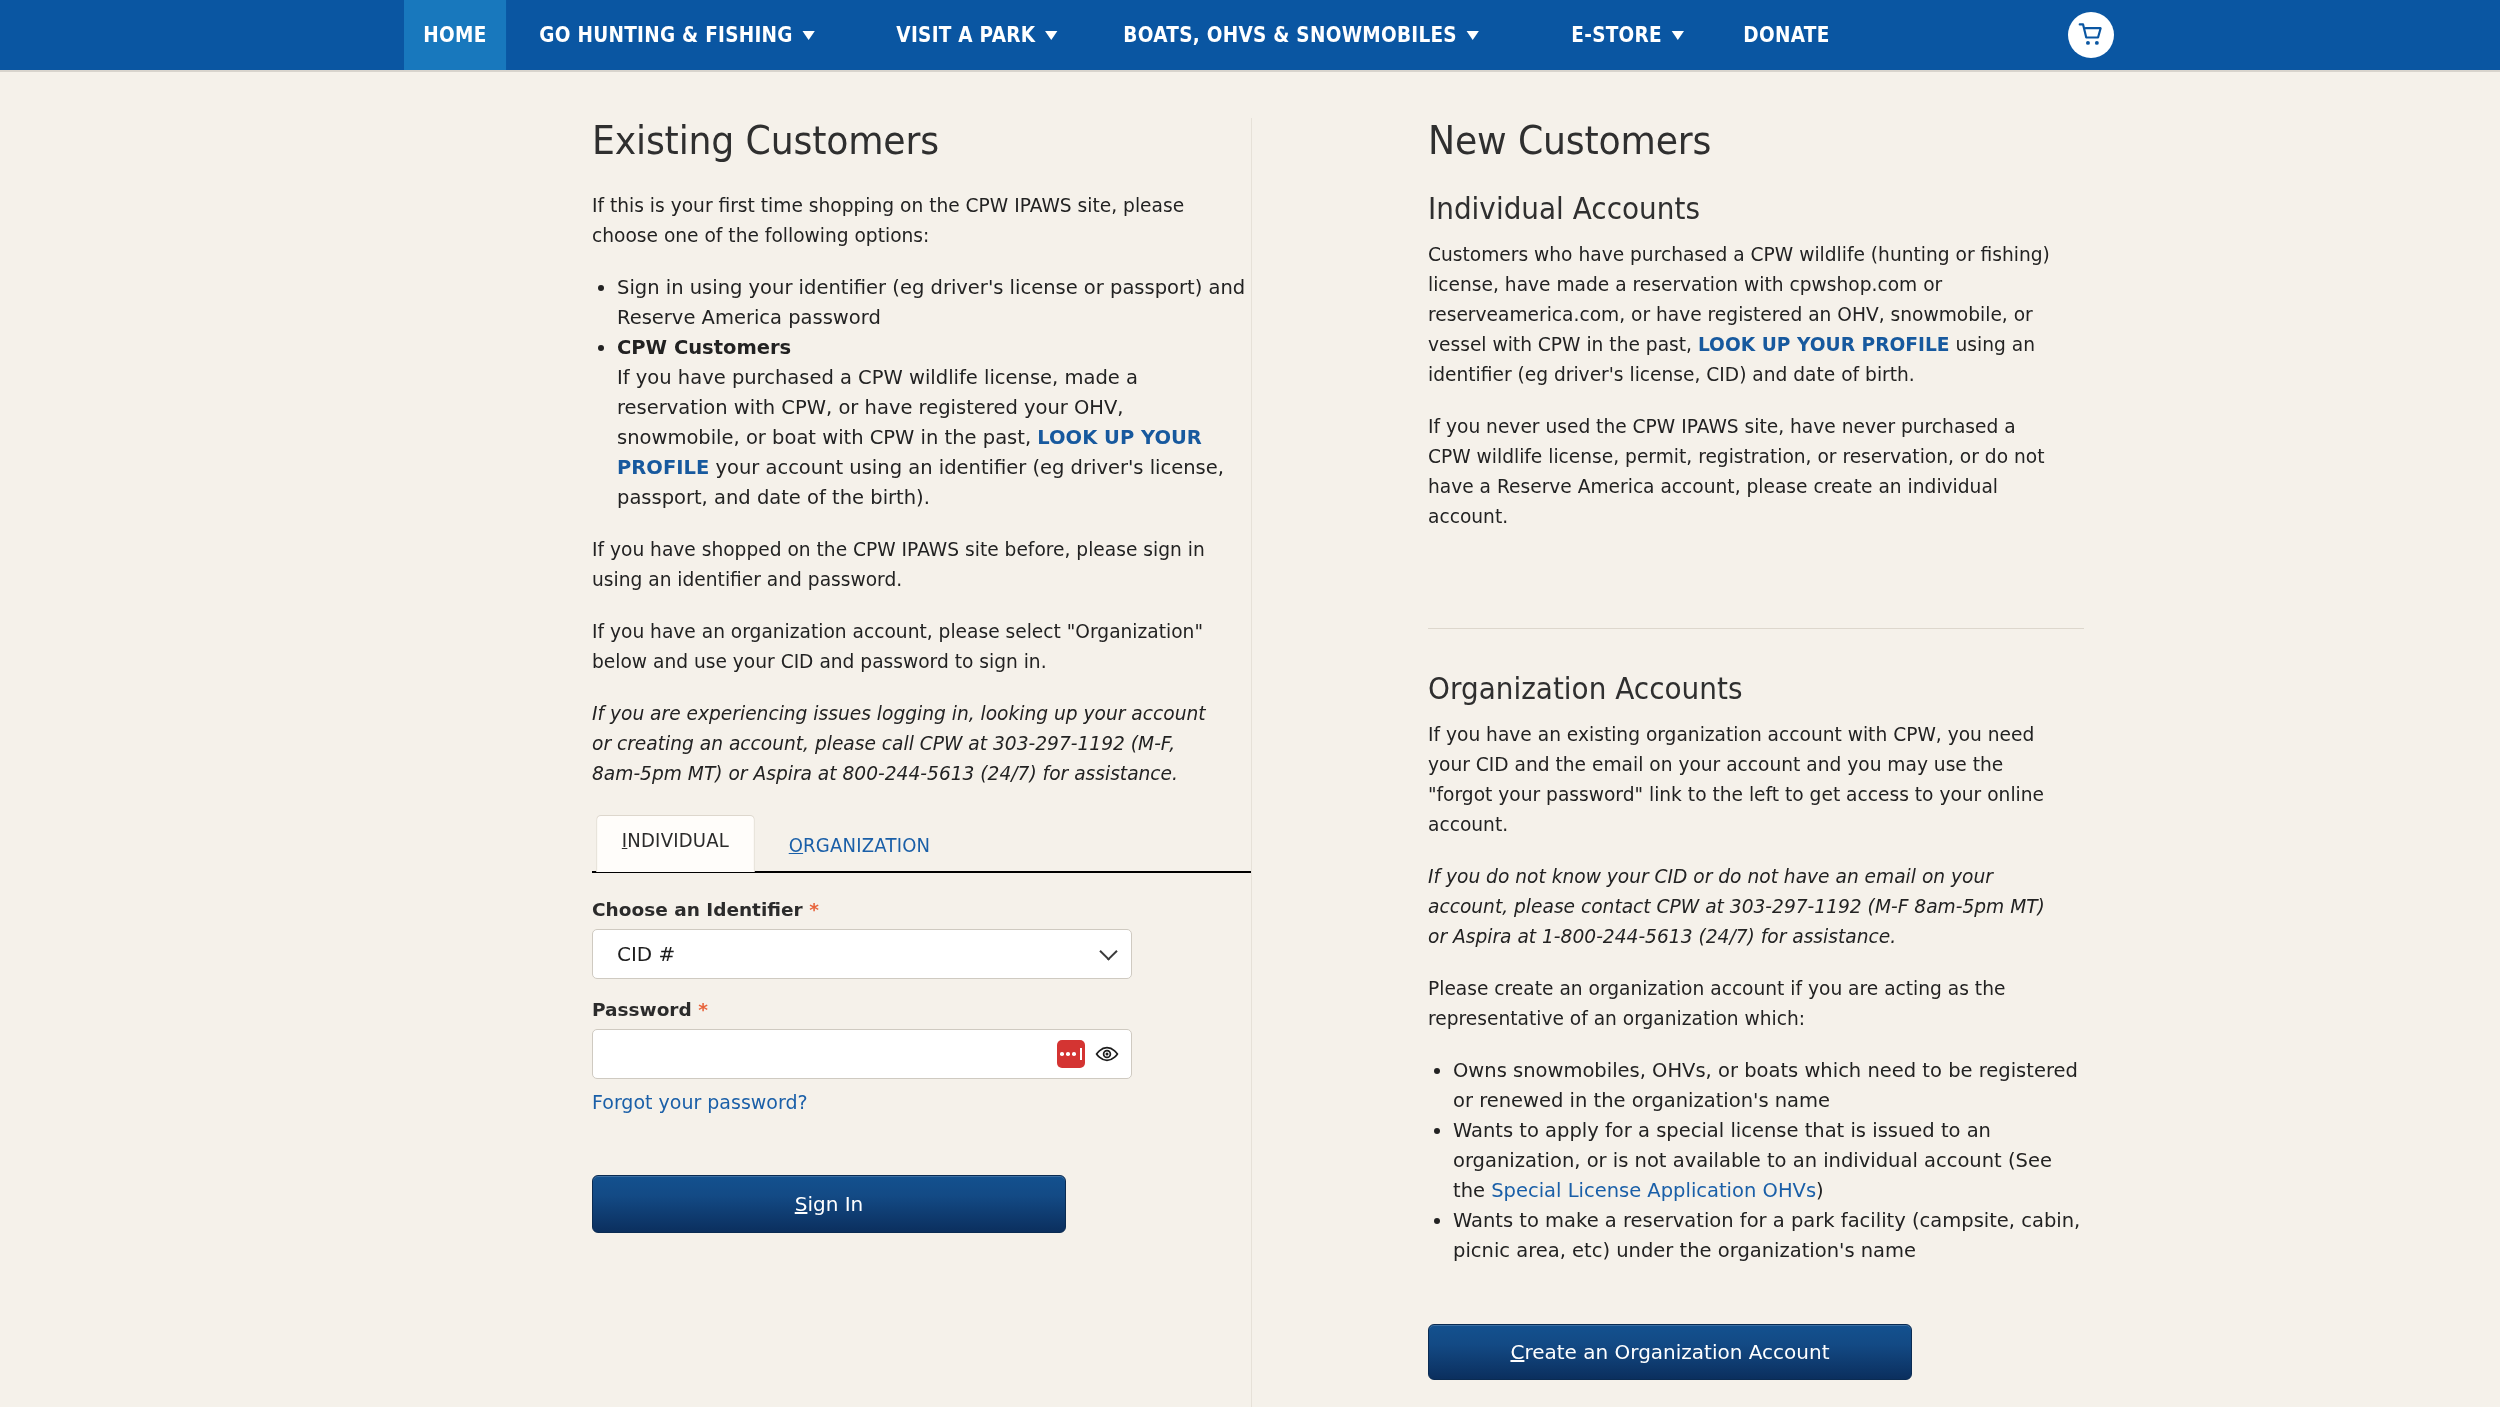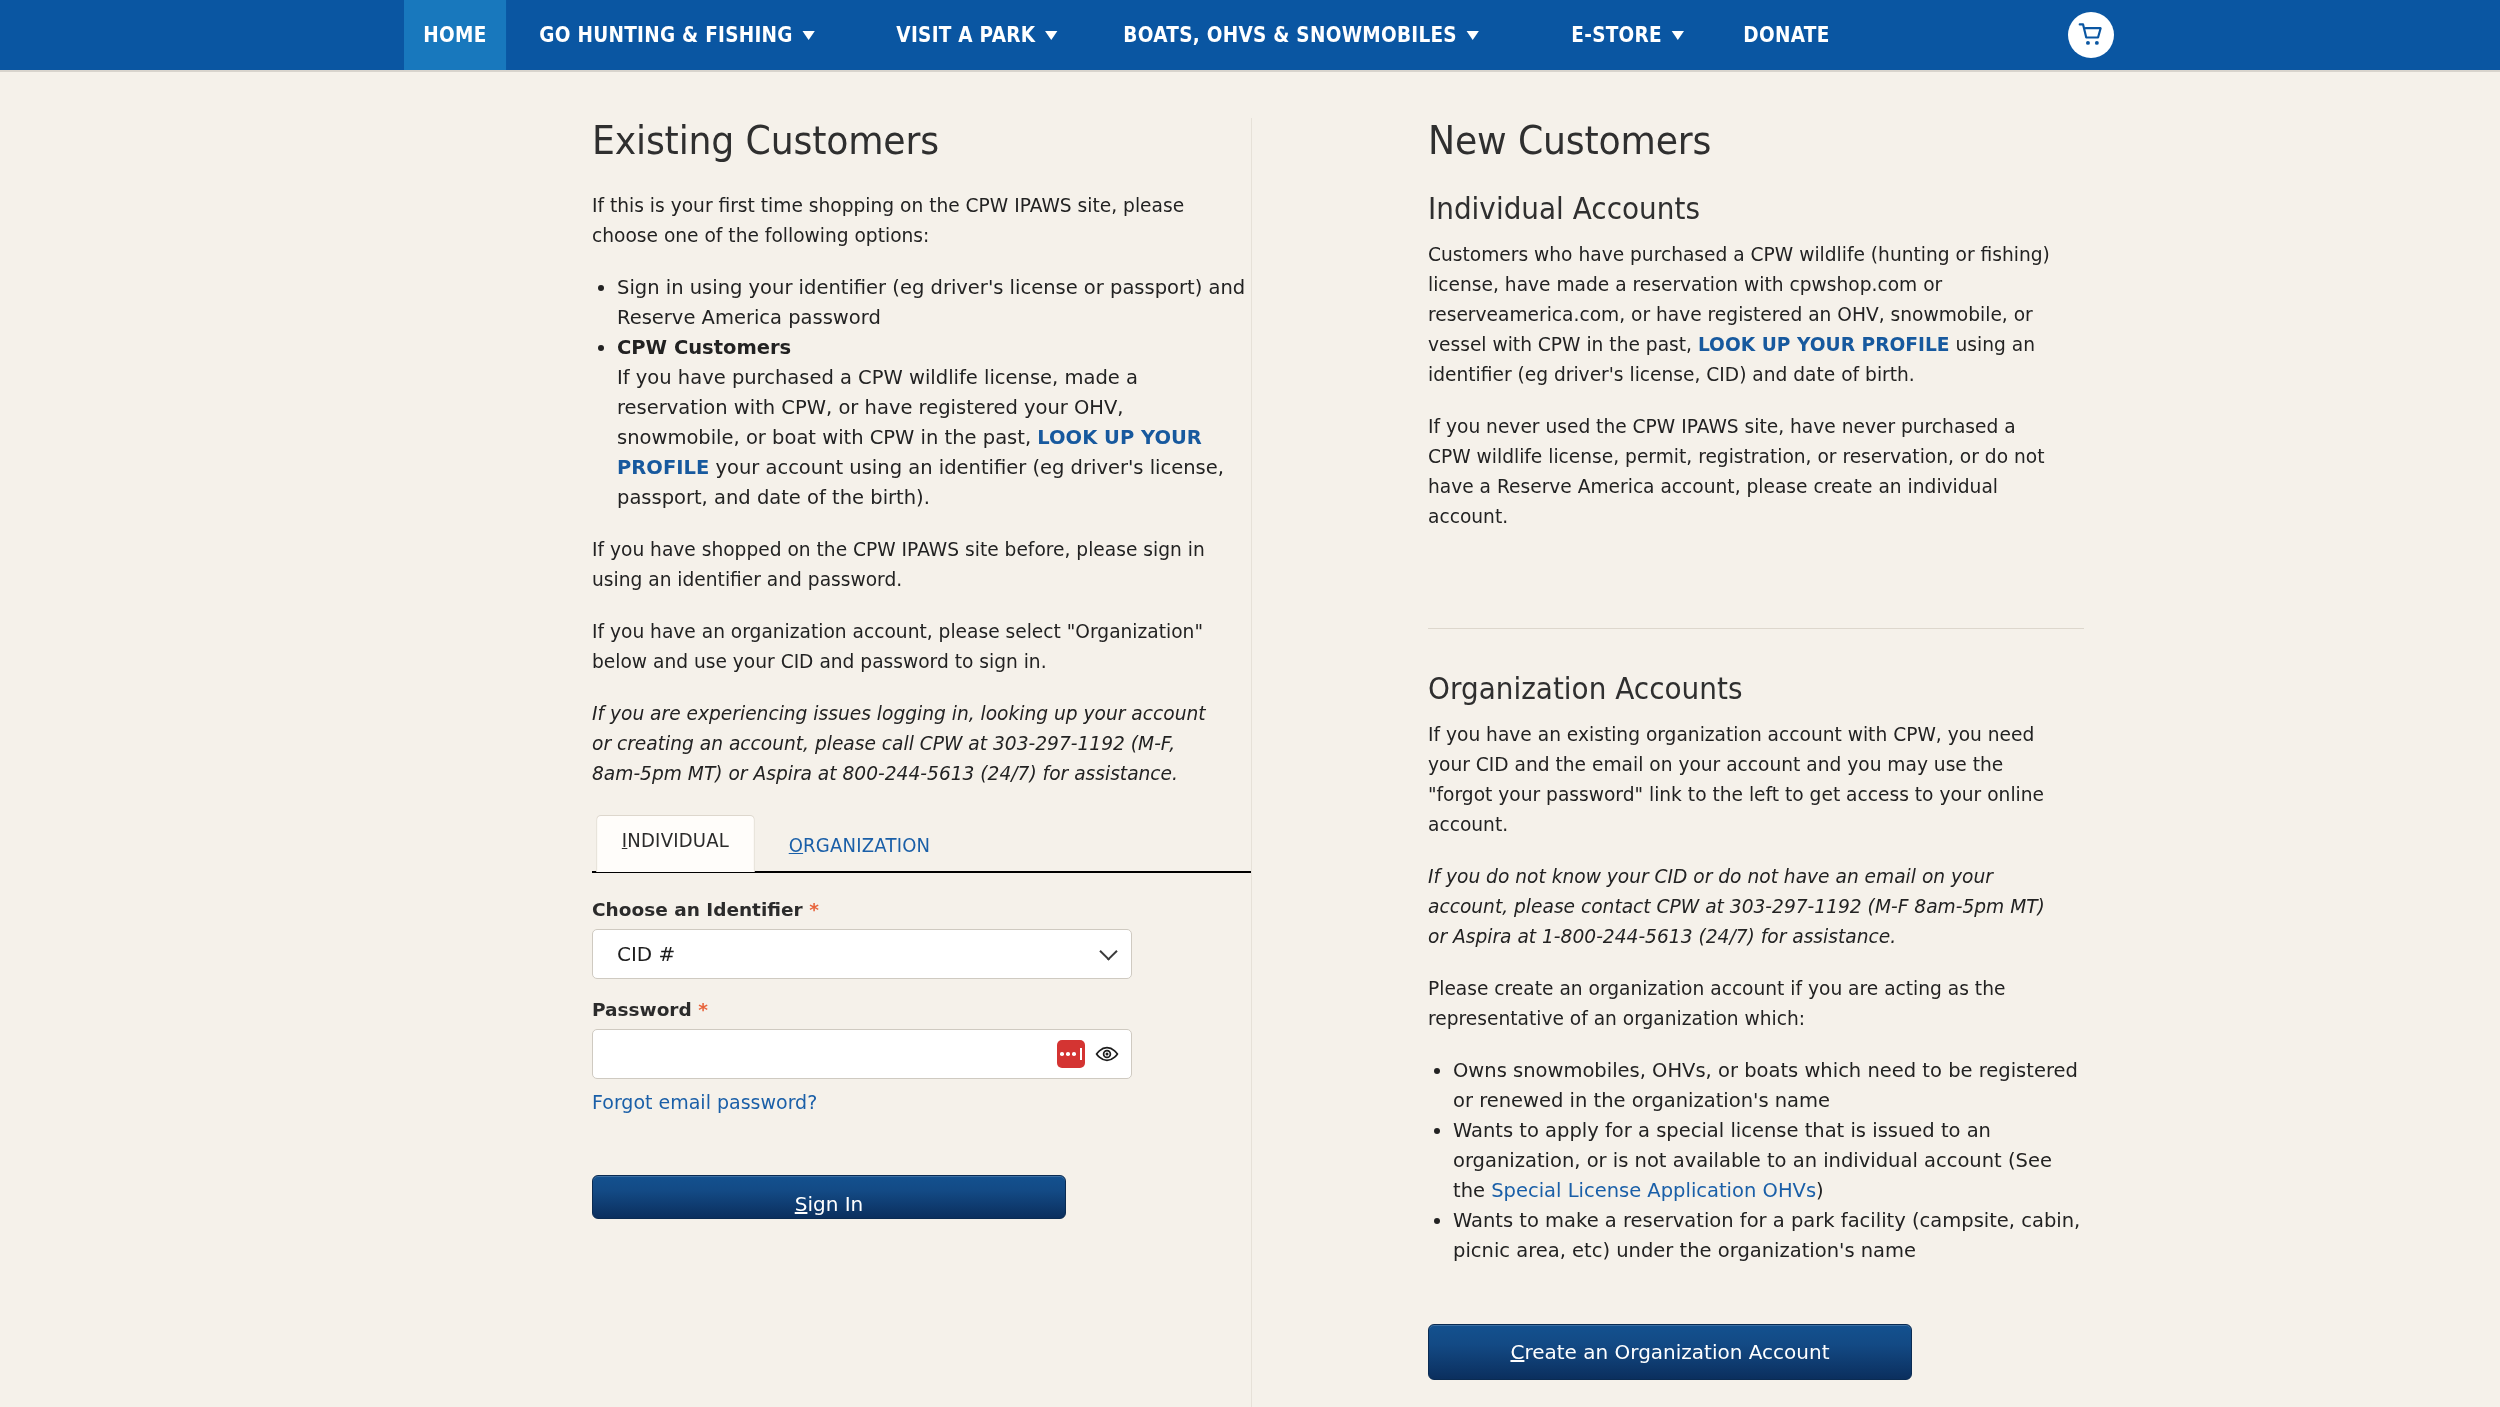--- a/index.html
+++ b/index.html
@@ -300,21 +300,21 @@
     color: #ffffff;
     font-family: "DejaVu Sans", sans-serif;
     font-size: 20px;
     font-weight: normal;
     text-align: center;
     cursor: pointer;
     box-shadow: inset 0 1px 0 rgba(255,255,255,0.18);
   }
   .btn-signin {
     width: 474px;
-    height: 44px;
+    height: 58px;
     line-height: 56px;
     margin-top: 62px;
   }
   .btn-create {
     width: 484px;
     height: 56px;
     line-height: 54px;
   }
   .btn-create.org { margin-top: 0px; }
 
@@ -429,21 +429,21 @@
                 </span>
             </span>
             <span class="eye-btn">
               <svg width="24" height="24" viewBox="0 0 24 24">
                 <path d="M1.6 12s4-6.4 10.4-6.4S22.4 12 22.4 12s-4 6.4-10.4 6.4S1.6 12 1.6 12z" fill="none" stroke="#1d1d1d" stroke-width="1.7"></path>
                 <circle cx="12" cy="12" r="3.4" fill="none" stroke="#1d1d1d" stroke-width="1.7"></circle>
                 <circle cx="12" cy="12" r="1.5" fill="#1d1d1d"></circle>
               </svg>
             </span>
           </div>
-          <a class="forgot-link" href="#">Forgot email password?</a>
+          <a class="forgot-link" href="#">Forgot your password?</a>
         </div>
 
         <div class="btn-primary btn-signin"><span class="akey">S</span><span>ign In</span></div>
 
       </div>
     </div>
 
     <div class="col-right">
 
       <h1 class="section-title">New Customers</h1>

